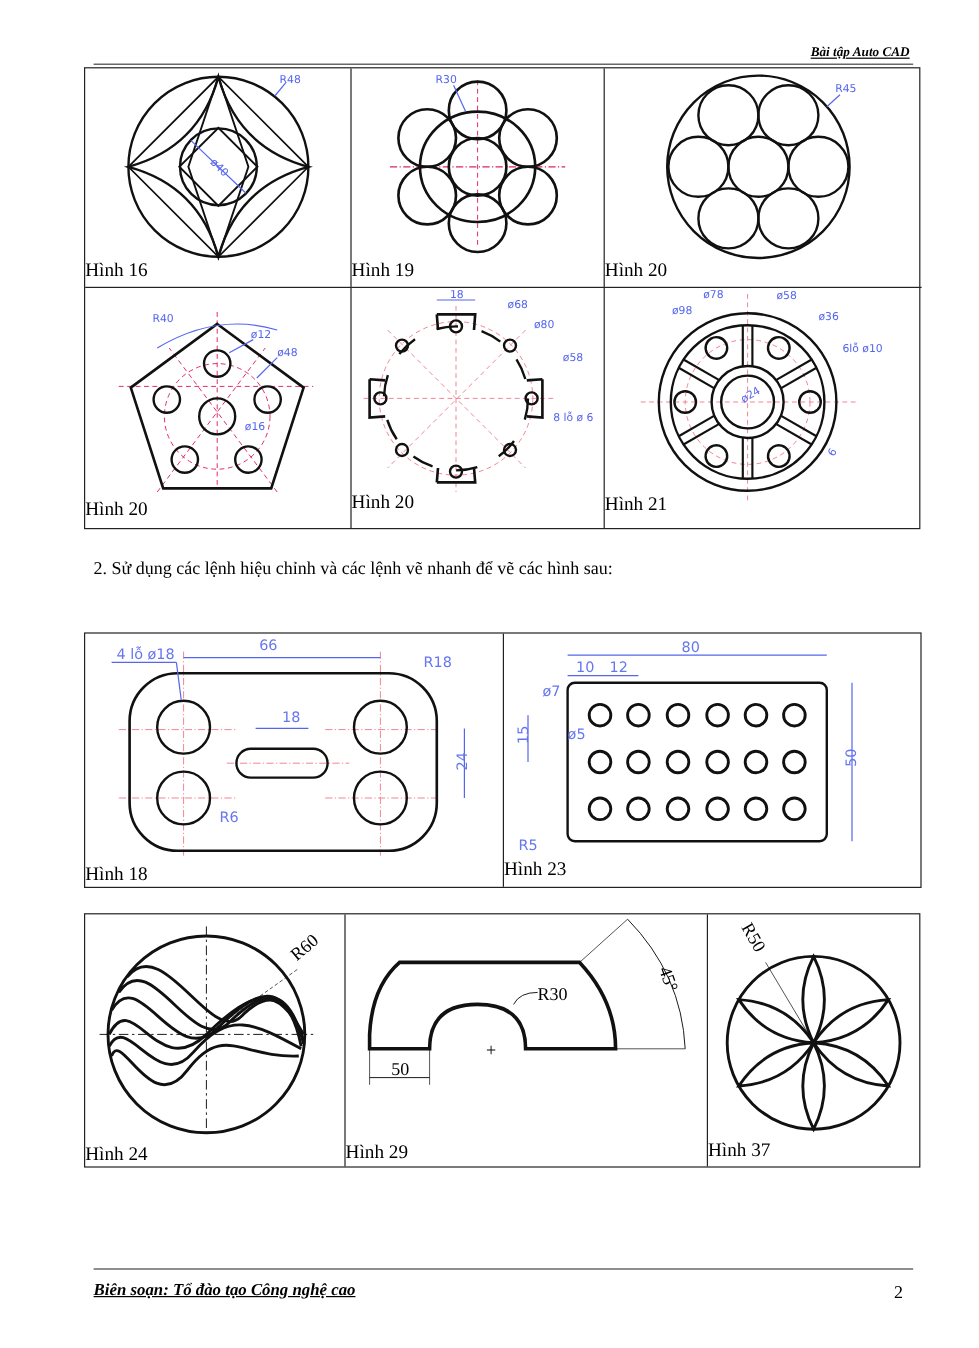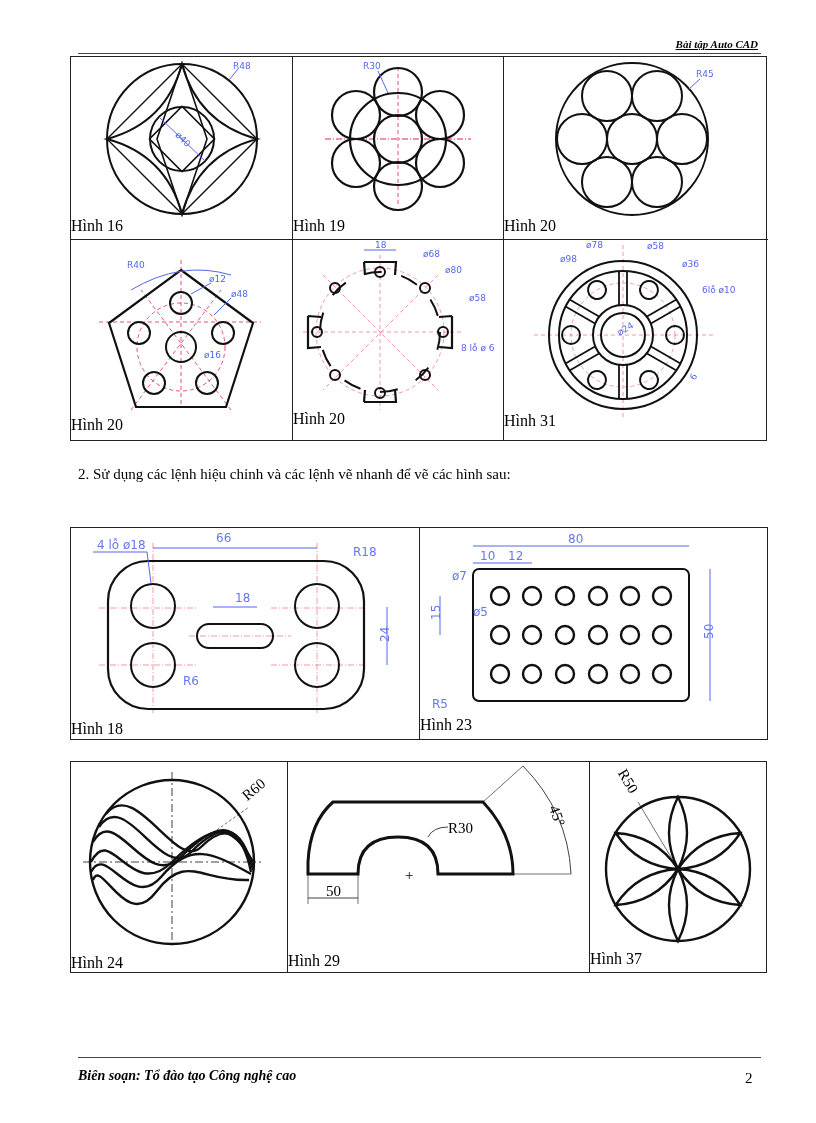--- a/index.html
+++ b/index.html
@@ -5,21 +5,21 @@
   html,body{margin:0;padding:0;background:#fff;}
   body{width:816px;height:1123px;position:relative;overflow:hidden;font-family:"Liberation Serif",serif;color:#000;}
   .hdr-line{position:absolute;left:78px;top:53px;width:683px;border-top:1px solid #444;}
   .hdr-title{position:absolute;right:58px;top:38px;font-style:italic;font-weight:bold;font-size:11px;text-decoration:underline;}
   .grid{position:absolute;border:1px solid #222;box-sizing:border-box;}
   .cell{position:absolute;border-right:1px solid #222;border-bottom:1px solid #222;box-sizing:border-box;}
   .cap{position:absolute;left:0;right:0;text-align:left;font-size:16px;}
   .cell svg{position:absolute;left:0;top:0;}
   .heading{position:absolute;left:78px;top:466px;font-weight:normal;font-size:15px;}
   .ftr-line{position:absolute;left:78px;top:1057px;width:683px;border-top:1px solid #444;}
-  .ftr-text{position:absolute;left:78px;top:1068px;font-style:italic;font-weight:bold;font-size:14px;}
+  .ftr-text{position:absolute;left:78px;top:1068px;font-style:italic;font-weight:bold;font-size:14px;text-decoration:underline;}
   .ftr-page{position:absolute;left:745px;top:1070px;font-size:15px;}
   .dim{font-family:"DejaVu Sans",sans-serif;fill:#5566ee;font-size:9px;}
   .dimb{font-family:"DejaVu Sans",sans-serif;fill:#6677ee;font-size:12px;}
   .blk{font-family:"Liberation Serif",serif;fill:#000;font-size:15px;}
 </style>
 </head>
 <body>
 
 <div class="hdr-title">Bài tập Auto CAD</div>
 <div class="hdr-line"></div>
@@ -193,21 +193,21 @@
           </g>
       </g>
       <text class="dim" x="82" y="8">ø78</text>
       <text class="dim" x="56" y="22">ø98</text>
       <text class="dim" x="143" y="9">ø58</text>
       <text class="dim" x="178" y="27">ø36</text>
       <text class="dim" x="198" y="53">6lỗ ø10</text>
       <text class="dim" x="114" y="94" transform="rotate(-30 118 92)">ø24</text>
       <text class="dim" x="188" y="140" transform="rotate(-60 190 138)">6</text>
     </svg>
-    <div class="cap" style="top:172px">Hình 31</div>
+    <div class="cap" style="top:172px">Hình 21</div>
   </div>
 </div>
 
 <div class="heading">2. Sử dụng các lệnh hiệu chỉnh và các lệnh vẽ nhanh để vẽ các hình sau:</div>
 
 <div class="grid" style="left:70px;top:527px;width:698px;height:213px;padding-left:32px;">
   <div class="cell" style="left:0;top:0;width:349px;height:211px;border-bottom:none;">
     <svg width="349" height="190">
       <g stroke="#f08090" stroke-width="0.8" stroke-dasharray="6 2 1 2">
         <line x1="82" y1="15" x2="82" y2="185"></line>

